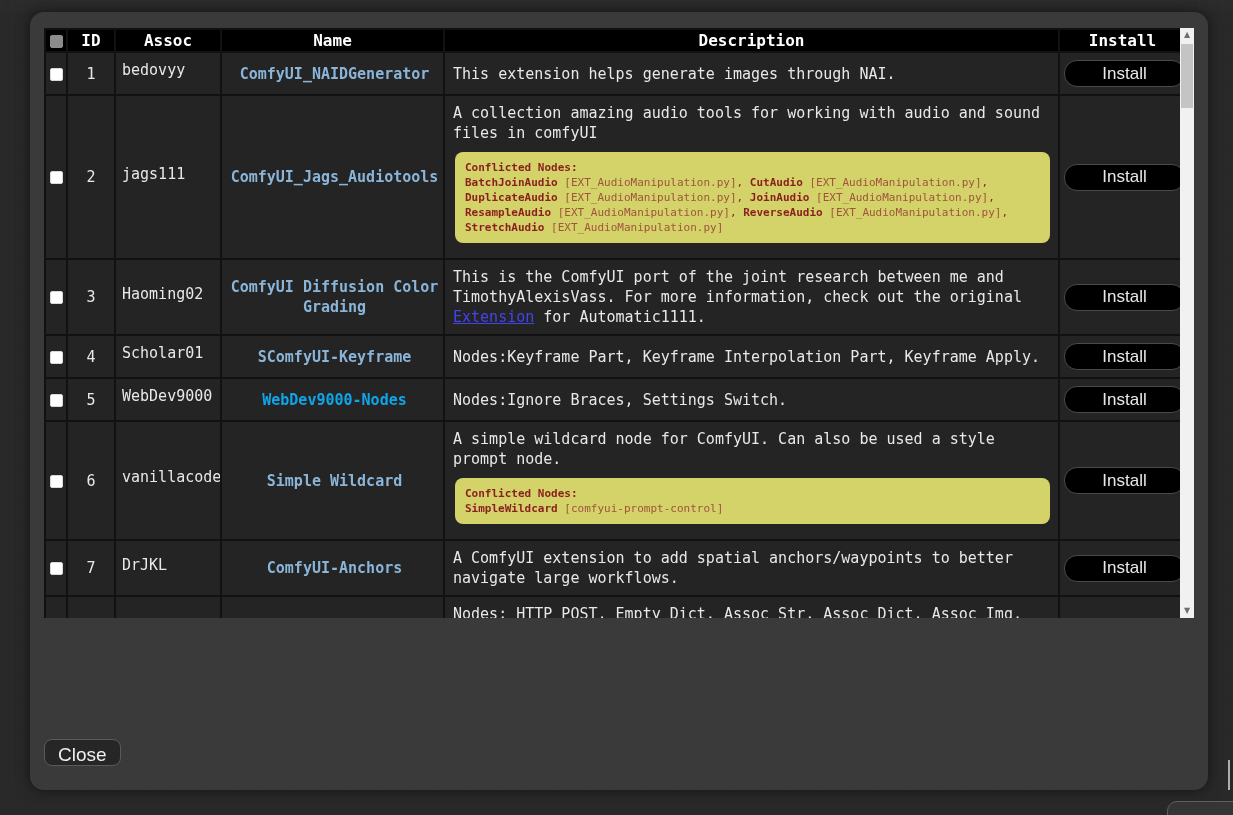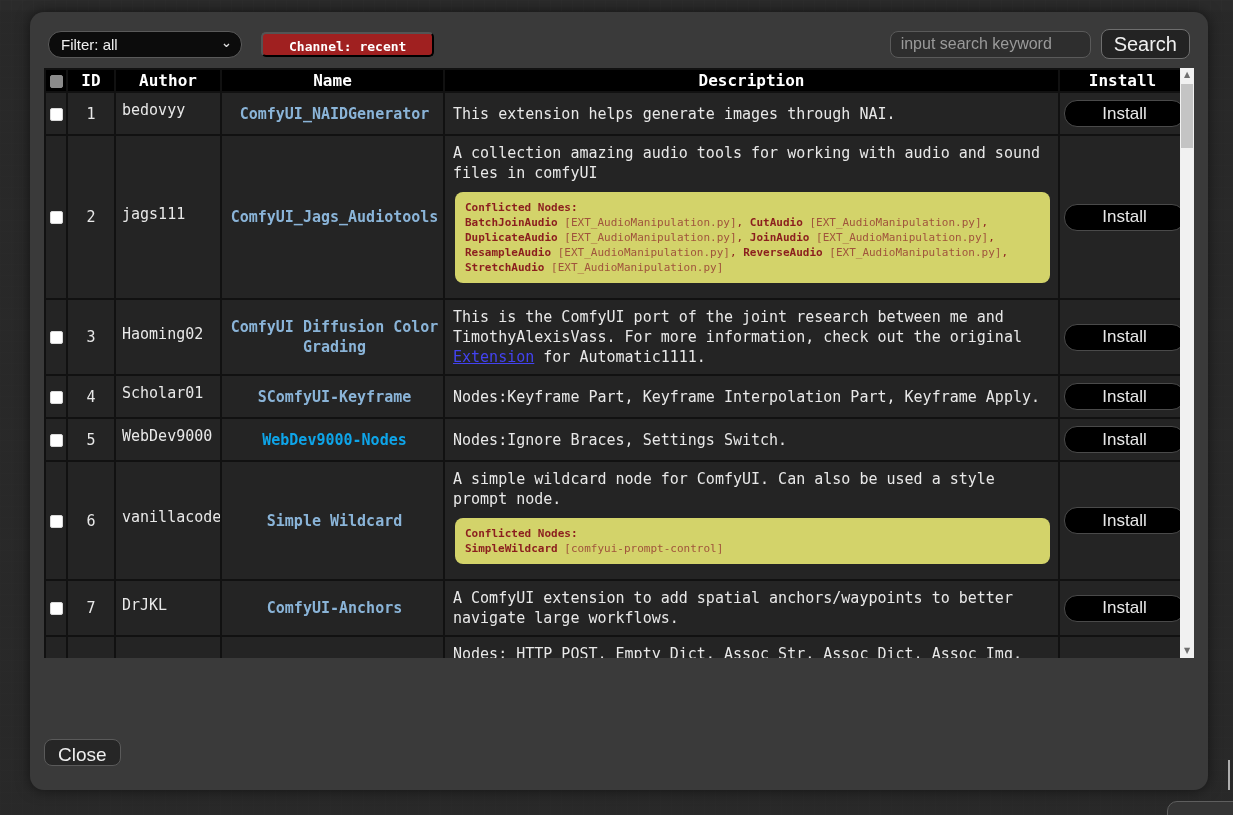--- a/index.html
+++ b/index.html
@@ -114,51 +114,39 @@
     position:absolute; right:-14px; bottom:-12px; width:80px; height:26px;
     background:#353535; border:1px solid #5e5e5e; border-radius:10px;
   }
   .bg-scroll-line { position:absolute; right:3px; bottom:25px; width:2px; height:30px; background:#cfcfcf; opacity:.8; }
 </style>
 </head>
 <body>
 
 <div class="dialog">
 
-  <div class="toolbar">
-    <div class="select-wrap">
-      <select class="filter-select">
-        <option>Filter: all</option>
-      </select>
-      <span class="select-chevron">⌄</span>
-    </div>
-    <button class="channel-badge" style="background: rgb(160, 32, 32);">Channel: recent</button>
-    <div class="toolbar-spacer"></div>
-    <input class="search-input" type="text" placeholder="input search keyword" style="">
-    <button class="search-btn">Search</button>
-  </div>
 
   <div class="table-zone">
     <div class="table-viewport">
       <table>
         <colgroup>
           <col class="c-check">
             <col class="c-id">
             <col class="c-author">
           <col class="c-name">
             <col class="c-desc">
             <col class="c-install">
         </colgroup>
         <thead>
           <tr>
             <th>
               <input type="checkbox" class="checkbox header" style="">
             </th>
             <th>ID</th>
-            <th>Author</th>
+            <th>Assoc</th>
             <th>Name</th>
             <th>Description</th>
             <th>Install</th>
           </tr>
         </thead>
         <tbody id="rows-body">
             <tr>
               <td class="cell-check"><input type="checkbox" class="checkbox" style=""></td>
               <td class="cell-id">1</td>
               <td class="cell-author">bedovyy</td>

